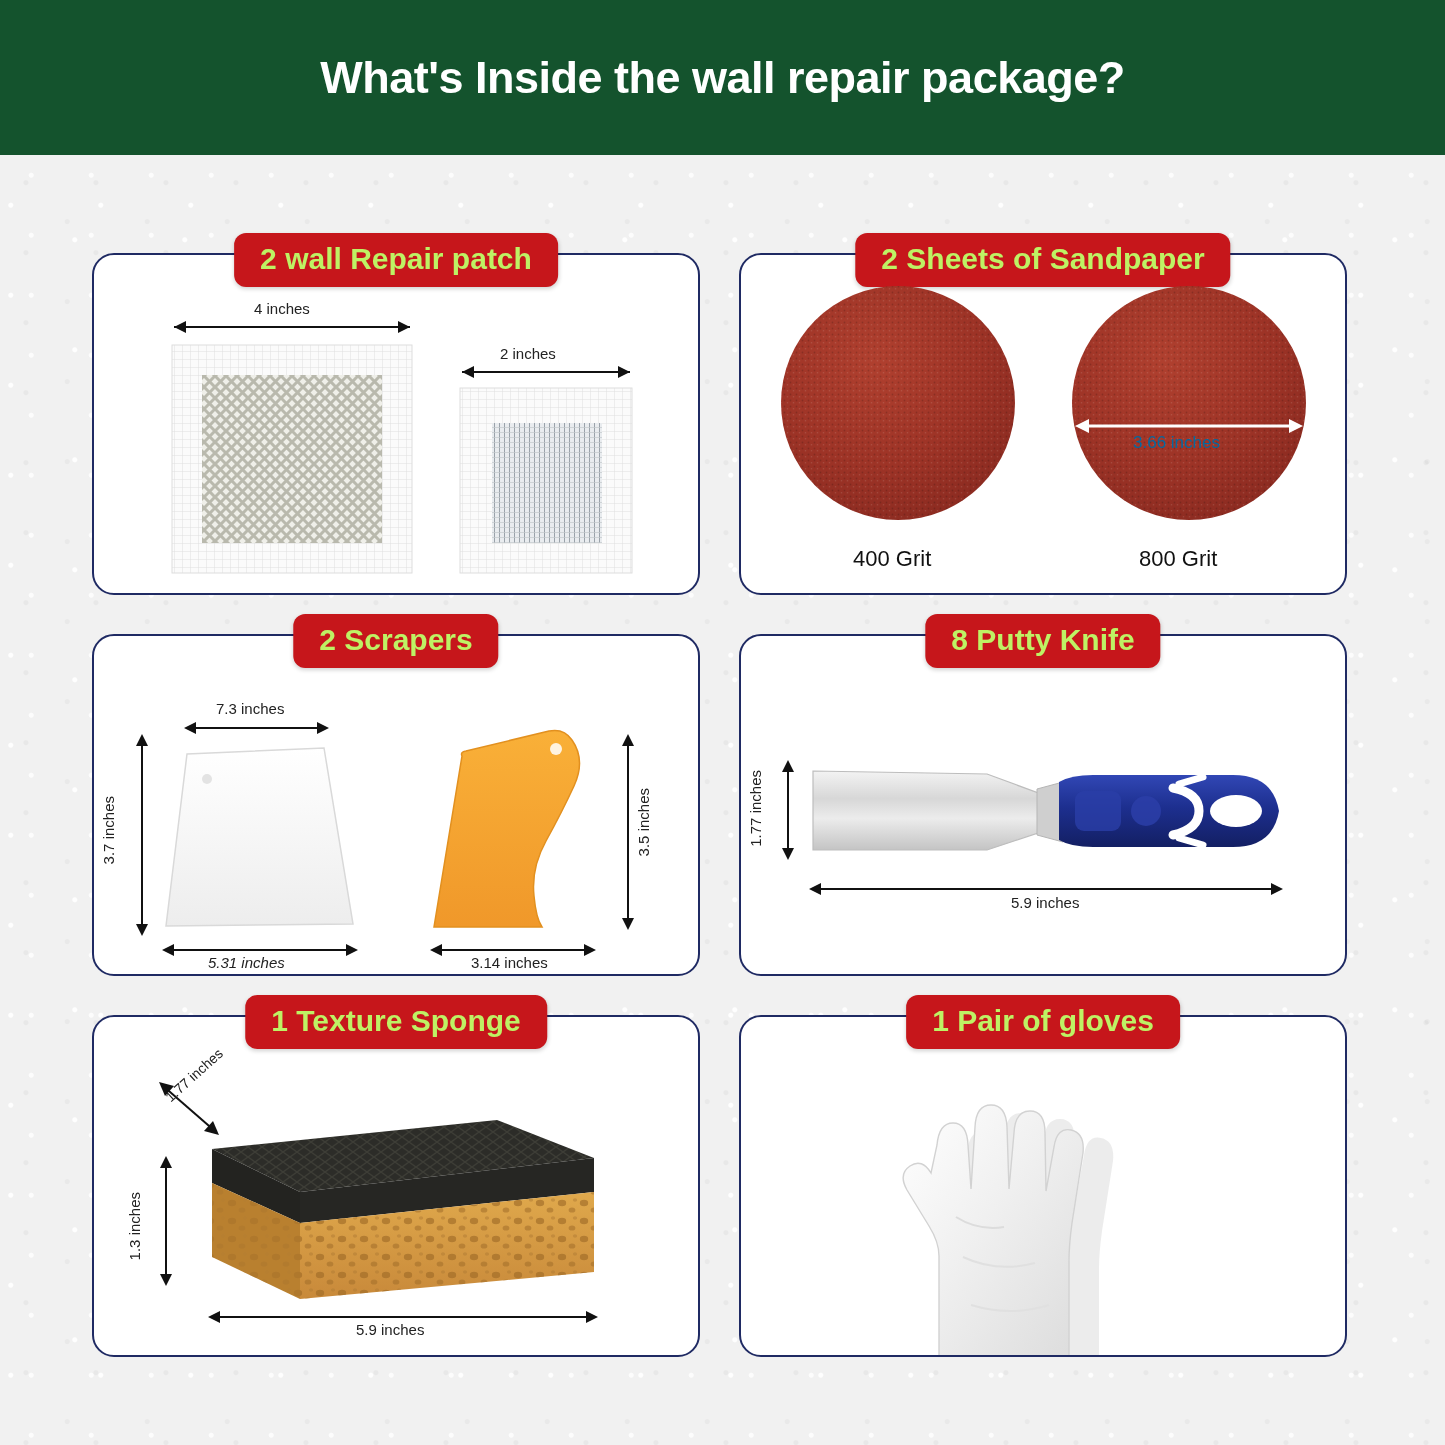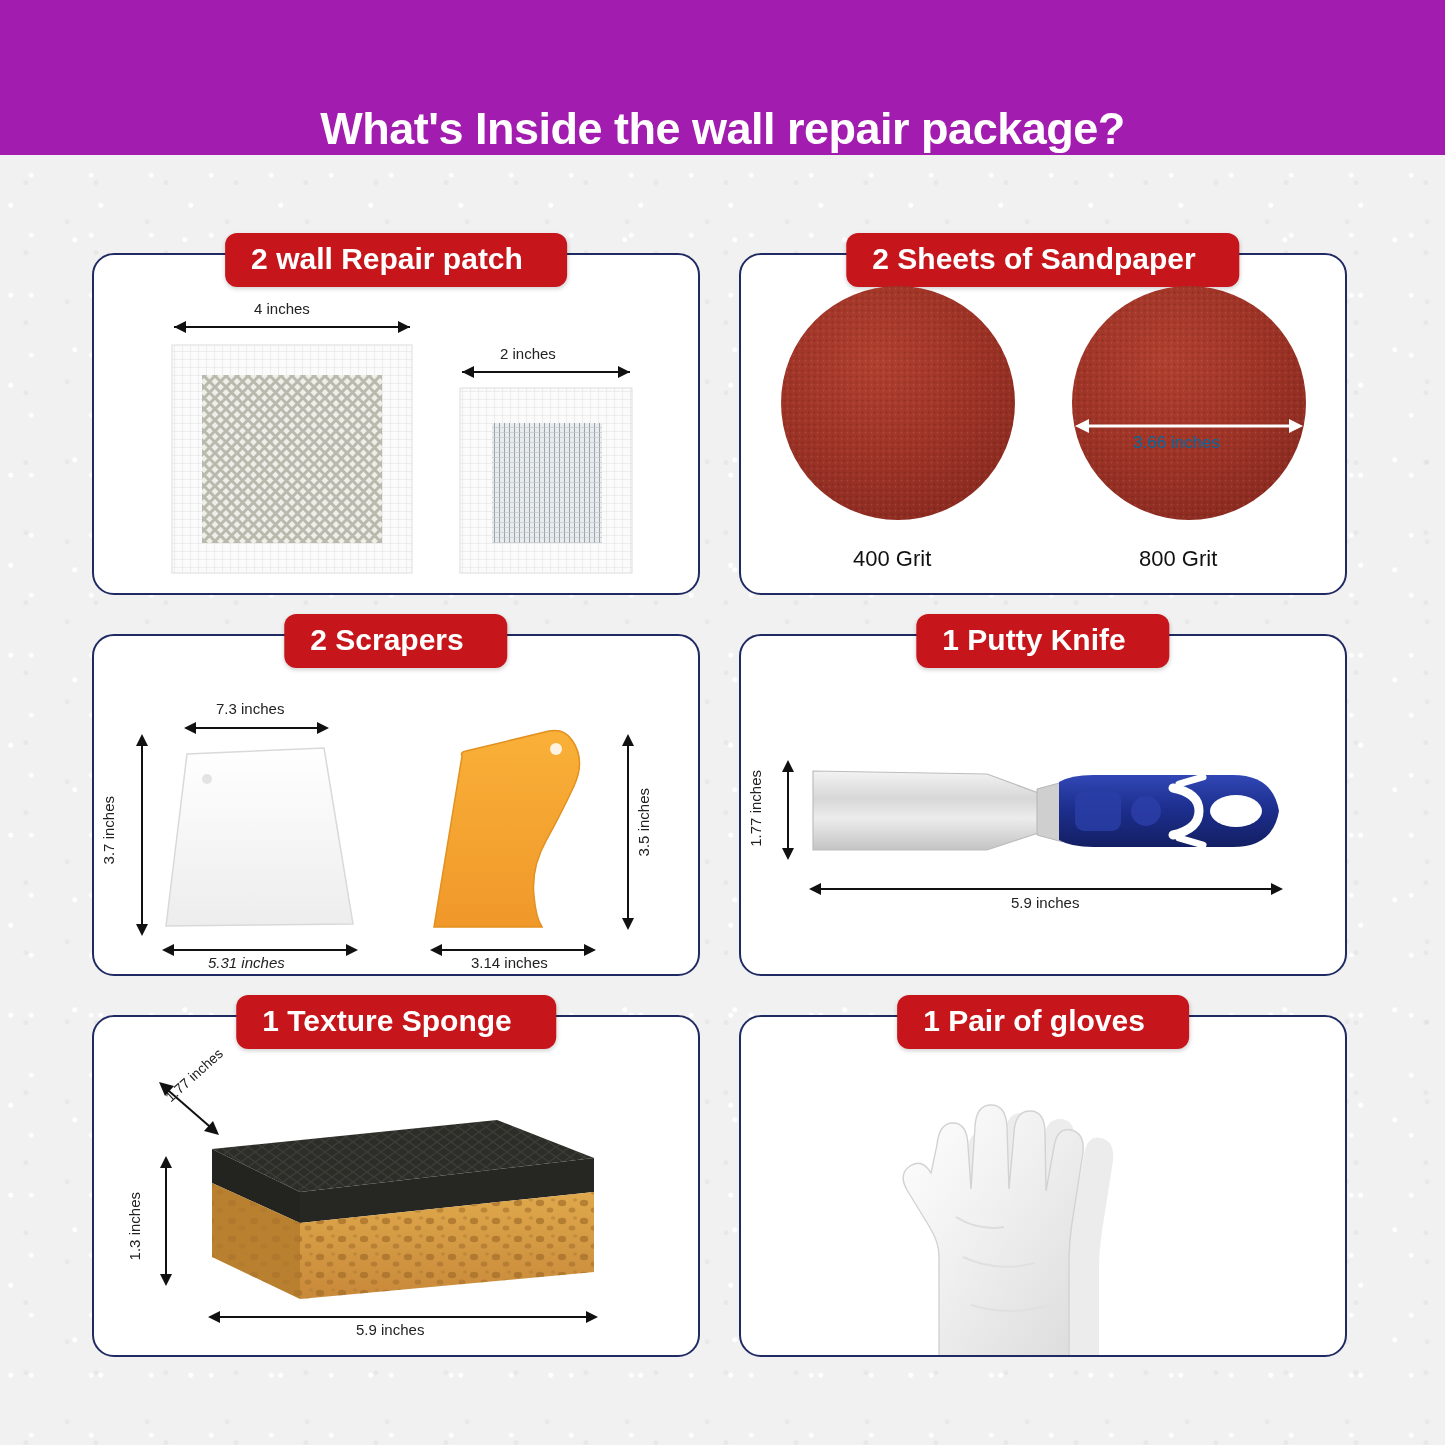--- a/index.html
+++ b/index.html
@@ -27,23 +27,23 @@
       radial-gradient(circle at 84% 77%, rgba(0,0,0,0.03) 0 2px, rgba(0,0,0,0) 3px),
       radial-gradient(circle at 52% 92%, rgba(255,255,255,0.8) 0 2px, rgba(0,0,0,0) 3px);
     background-size: 90px 90px, 70px 70px, 110px 110px, 80px 80px, 60px 60px;
   }
 
   .header {
     position: absolute;
     left: 0; top: 0;
     width: 1445px;
     height: 155px;
-    background: #a21caf;
+    background: #14532d;
     display: flex;
-    align-items: flex-end;
+    align-items: center;
     justify-content: center;
     z-index: 5;
   }
   .header h1 {
     margin: 0;
     color: #ffffff;
     font-size: 45px;
     font-weight: bold;
     letter-spacing: -0.5px;
     text-align: center;
@@ -68,24 +68,24 @@
     border-radius: 22px;
     box-sizing: border-box;
   }
 
   .card-title {
     position: absolute;
     left: 50%;
     top: -22px;
     transform: translateX(-50%);
     background: #c6161b;
-    color: #ffffff;
+    color: #bef264;
     font-size: 30px;
     font-weight: bold;
-    padding: 9px 44px 11px 26px;
+    padding: 9px 26px 11px 26px;
     border-radius: 12px;
     white-space: nowrap;
     box-shadow: 0 2px 4px rgba(0,0,0,0.18);
   }
 
   .card-body {
     position: absolute;
     inset: 0;
     overflow: hidden;
     border-radius: 20px;
@@ -236,21 +236,21 @@
       </svg>
       <span class="dim-label" style="left:122px; top:64px;">7.3 inches</span>
       <span class="dim-label" style="left:6px; top:160px; writing-mode:vertical-rl; text-orientation:mixed; transform:rotate(180deg);">3.7 inches</span>
       <span class="dim-label" style="left:114px; top:318px;font-style:italic;">5.31 inches</span>
       <span class="dim-label" style="left:541px; top:152px; writing-mode:vertical-rl; text-orientation:mixed; transform:rotate(180deg);">3.5 inches</span>
       <span class="dim-label" style="left:377px; top:318px;">3.14 inches</span>
     </div>
   </div>
 
   <div class="card">
-    <div class="card-title">1 Putty Knife</div>
+    <div class="card-title">8 Putty Knife</div>
     <div class="card-body">
       <svg width="606" height="338" viewBox="0 0 606 338">
         <defs>
           <linearGradient id="bladeGrad" x1="0" y1="0" x2="0" y2="1">
             <stop offset="0%" stop-color="#f3f3f3"></stop>
             <stop offset="35%" stop-color="#d7d7d7"></stop>
             <stop offset="60%" stop-color="#ececec"></stop>
             <stop offset="100%" stop-color="#c4c4c4"></stop>
           </linearGradient>
           <linearGradient id="handleGrad" x1="0" y1="0" x2="0" y2="1">

